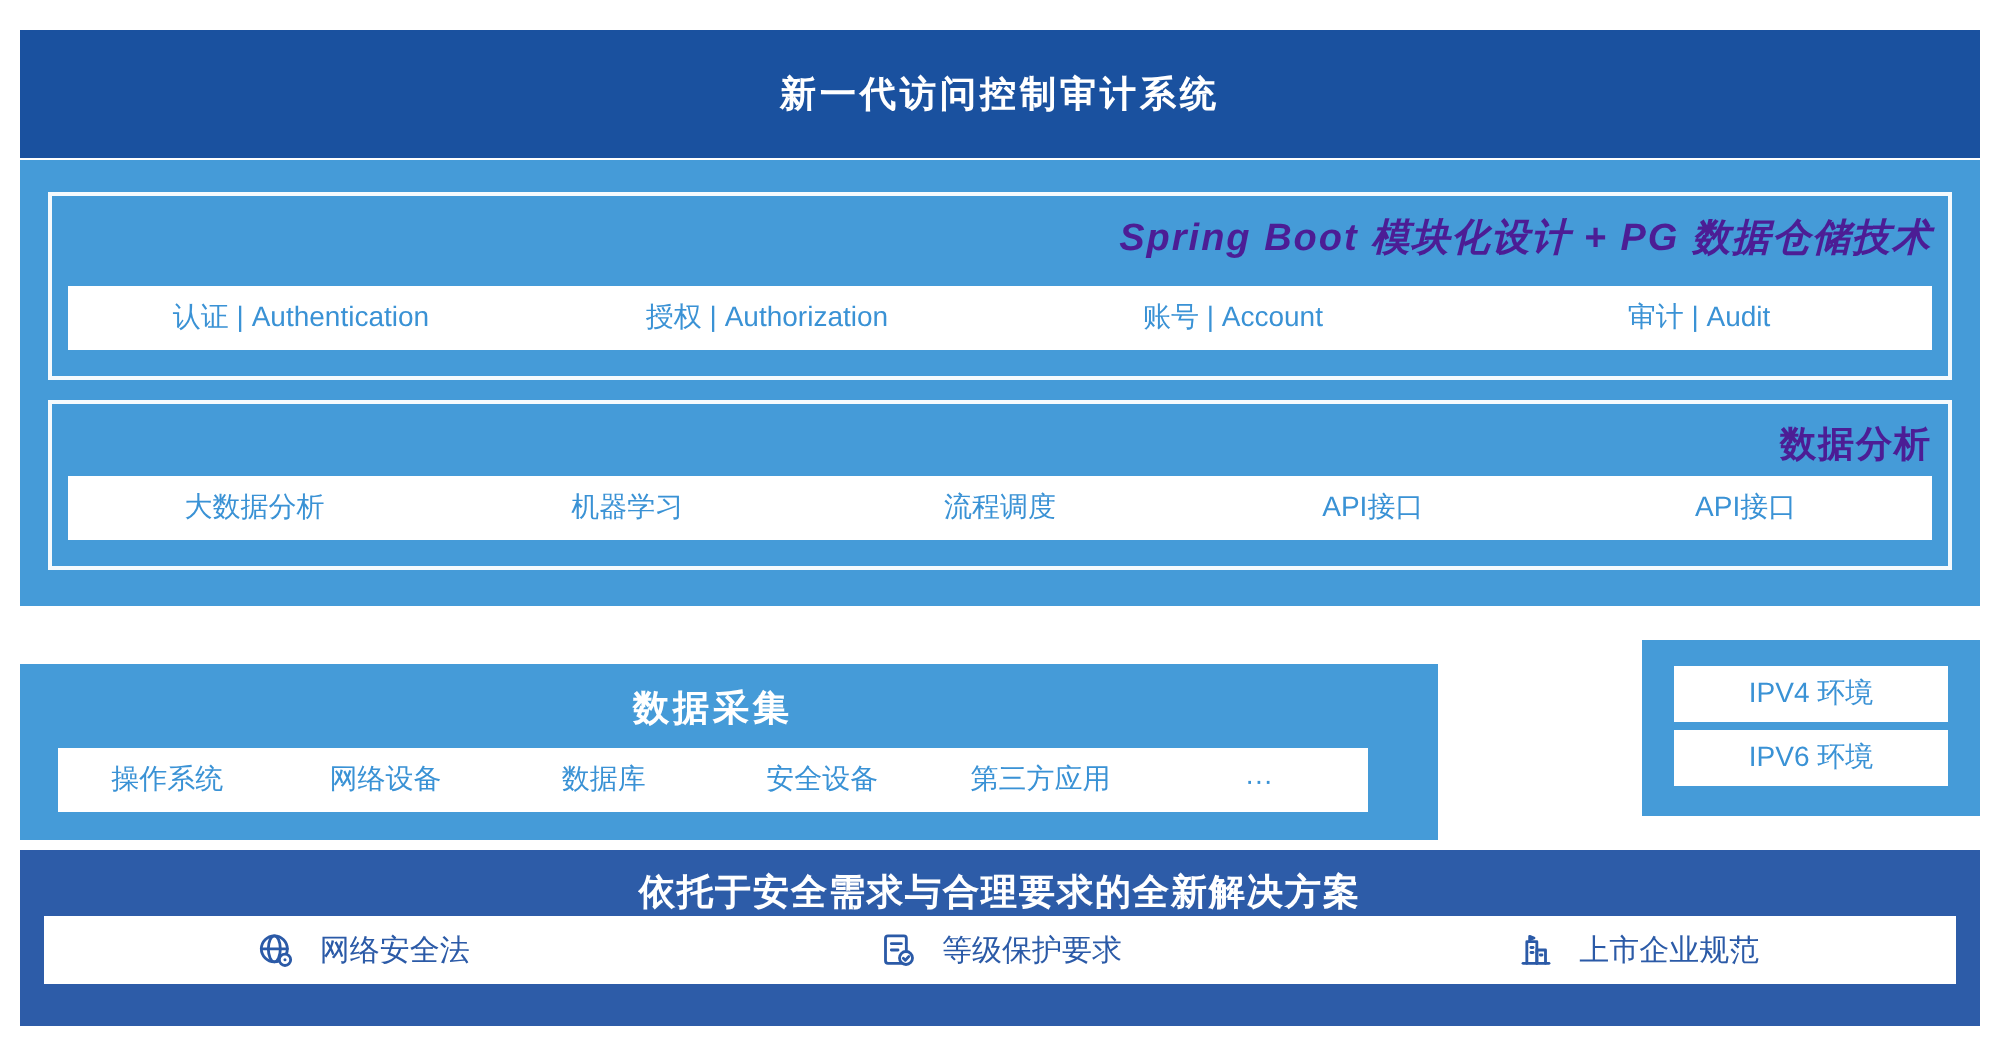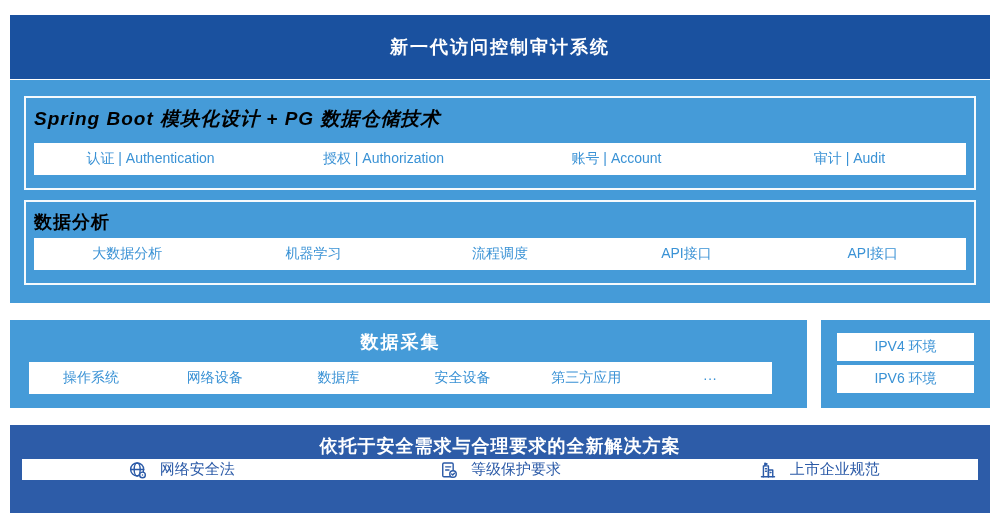--- a/index.html
+++ b/index.html
@@ -29,39 +29,39 @@
   }
   .inner-box {
     border: 2px solid rgba(255,255,255,0.95);
     display: flex; flex-direction: column; justify-content: space-between;
     padding: 8px 8px 13px 8px;
     box-sizing: border-box;
   }
   .inner-box.modules { height: 94px; }
   .inner-box.analysis { height: 85px; }
   .inner-title {
-    color: #000000; text-align: left; font-weight: bold;
+    color: #4c1d95; text-align: right; font-weight: bold;
     font-size: 19px; letter-spacing: 1px;
   }
   .inner-title.italic { font-style: italic; }
   .inner-title.plain { font-size: 18px; }
 
   .btn-row { display: flex; }
   .btn {
     flex: 1; height: 32px;
     background: #ffffff;
     color: #3A92D5; font-size: 14px;
     display: flex; align-items: center; justify-content: center;
     white-space: nowrap;
     cursor: default;
   }
 
   
   .collection {
-    left: 10px; top: 320px; width: 797px; height: 88px;
+    left: 10px; top: 332px; width: 709px; height: 88px;
     background: #459BD8;
     padding: 10px 35px 14px 19px;
     display: flex; flex-direction: column; justify-content: space-between;
   }
   .section-title {
     color: #ffffff; text-align: center; font-weight: bold;
     font-size: 18px; letter-spacing: 2px;
   }
 
   
@@ -75,21 +75,21 @@
 
   
   .solution {
     left: 10px; top: 425px; width: 980px; height: 88px;
     background: #2D5CA8;
     padding: 9px 12px 33px 12px;
     display: flex; flex-direction: column; justify-content: space-between;
   }
   .solution .section-title { letter-spacing: 1px; }
   .solution .btn {
-    height: 21px; color: #2B5AA7; font-size: 15px; gap: 12px;
+    height: 34px; color: #2B5AA7; font-size: 15px; gap: 12px;
   }
   .sol-icon { width: 20px; height: 20px; display: inline-flex; }
   .sol-icon svg { width: 20px; height: 20px; }
 </style>
 </head>
 <body>
 
 <div class="abs banner">
   <div>新一代访问控制审计系统</div>
 </div>

